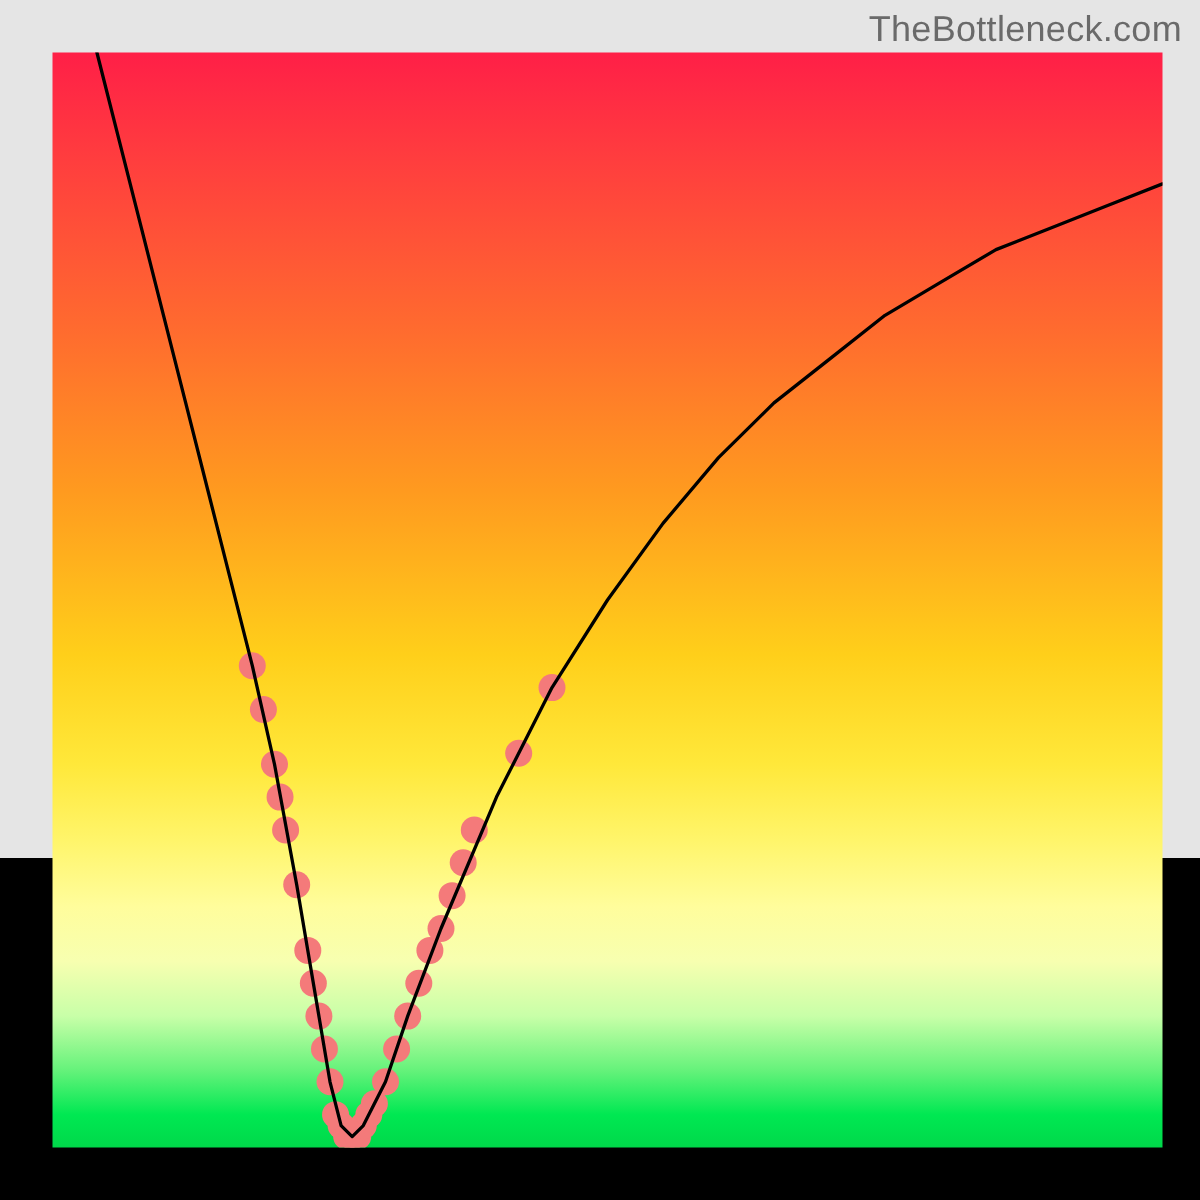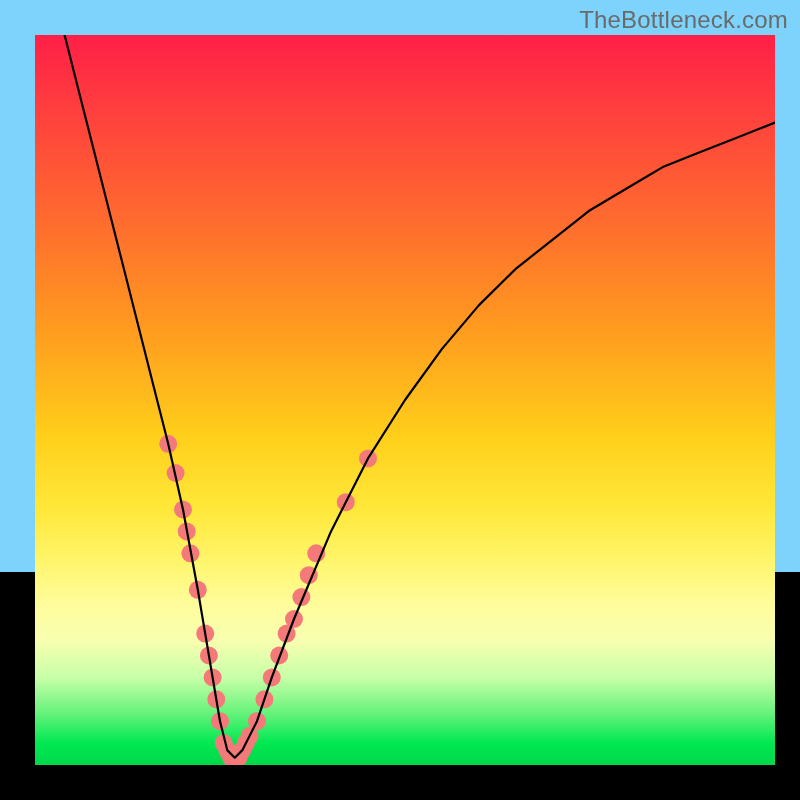--- a/index.html
+++ b/index.html
@@ -10,21 +10,21 @@
     background: #000;
     overflow: hidden;
     font-family: Arial, Helvetica, sans-serif;
   }
   .frame {
     position: absolute;
     left: 0;
     top: 0;
     width: 800px;
     height: 572px;
-    background: #7dd3fc;
+    background: #e5e5e5;
   }
   .plot {
     position: absolute;
     left: 35px;
     top: 35px;
     width: 740px;
     height: 730px;
     background: linear-gradient(to bottom,
       #ff1f47 0%,
       #ff3e3e 10%,

